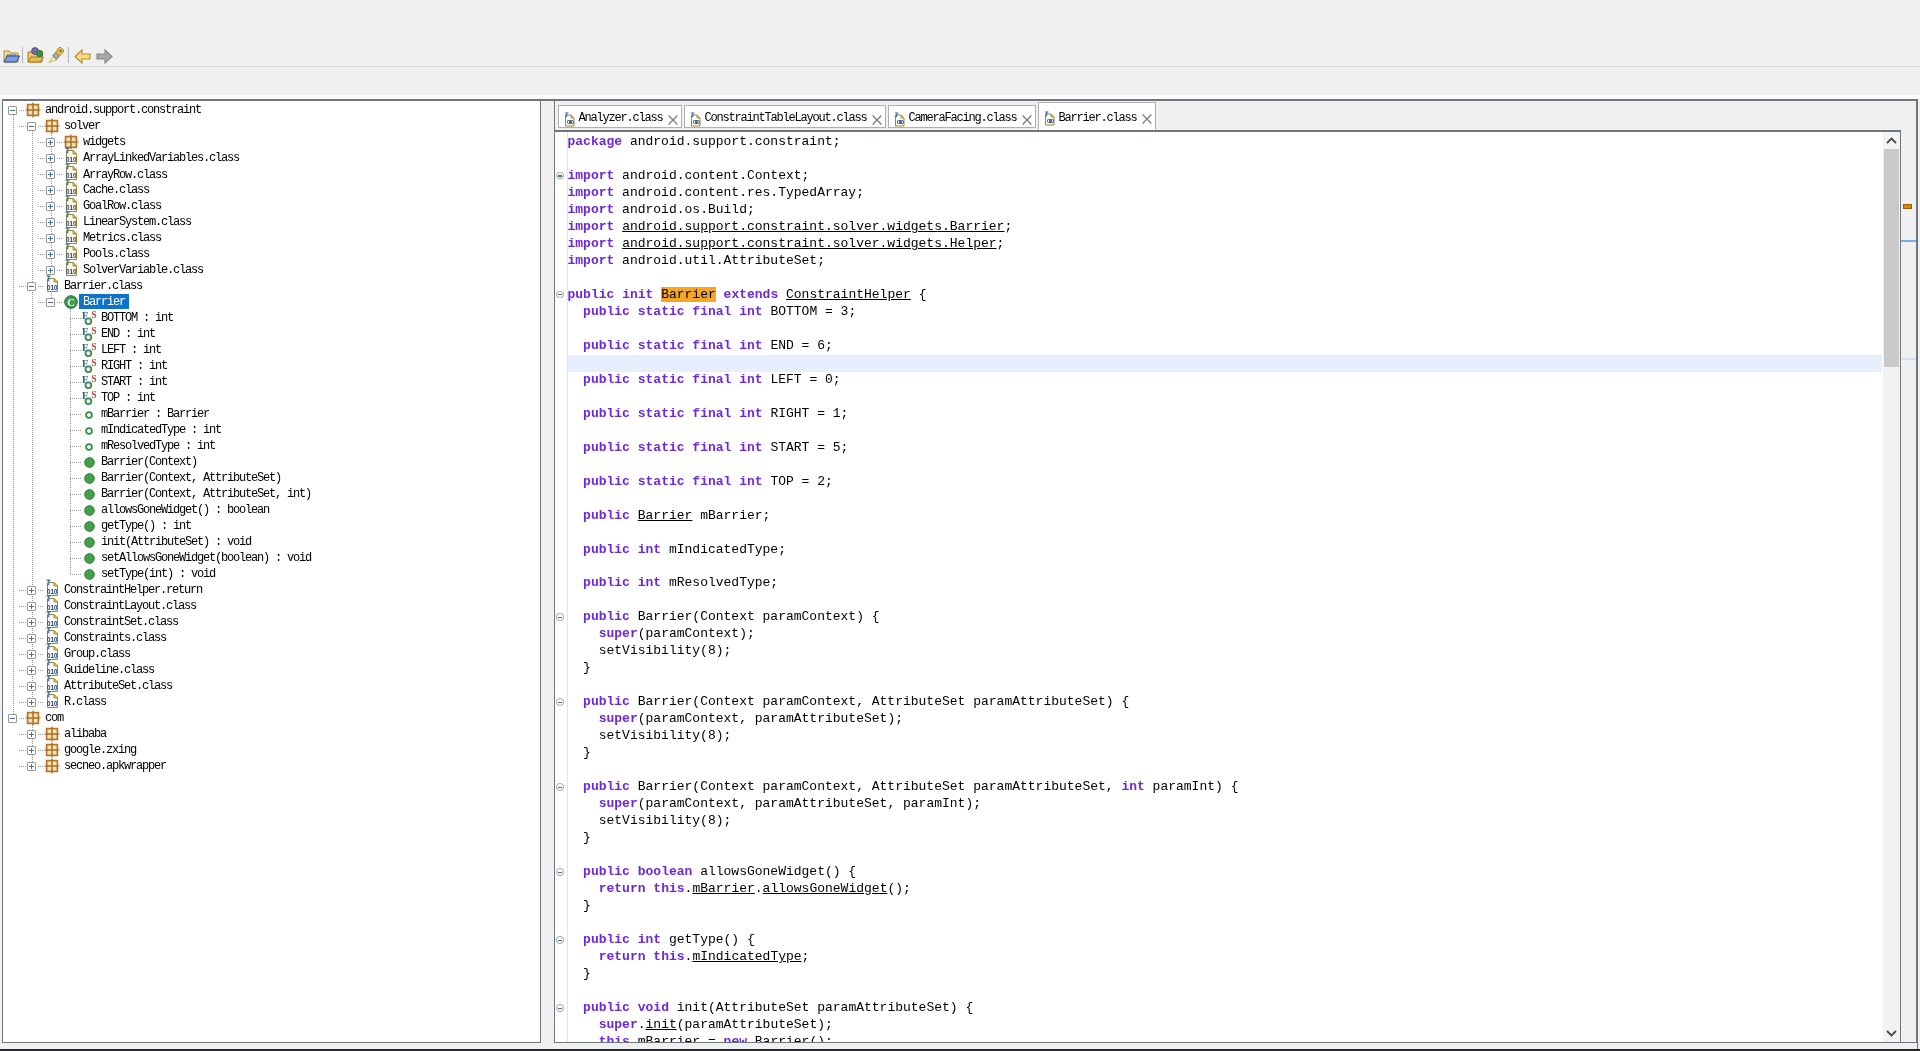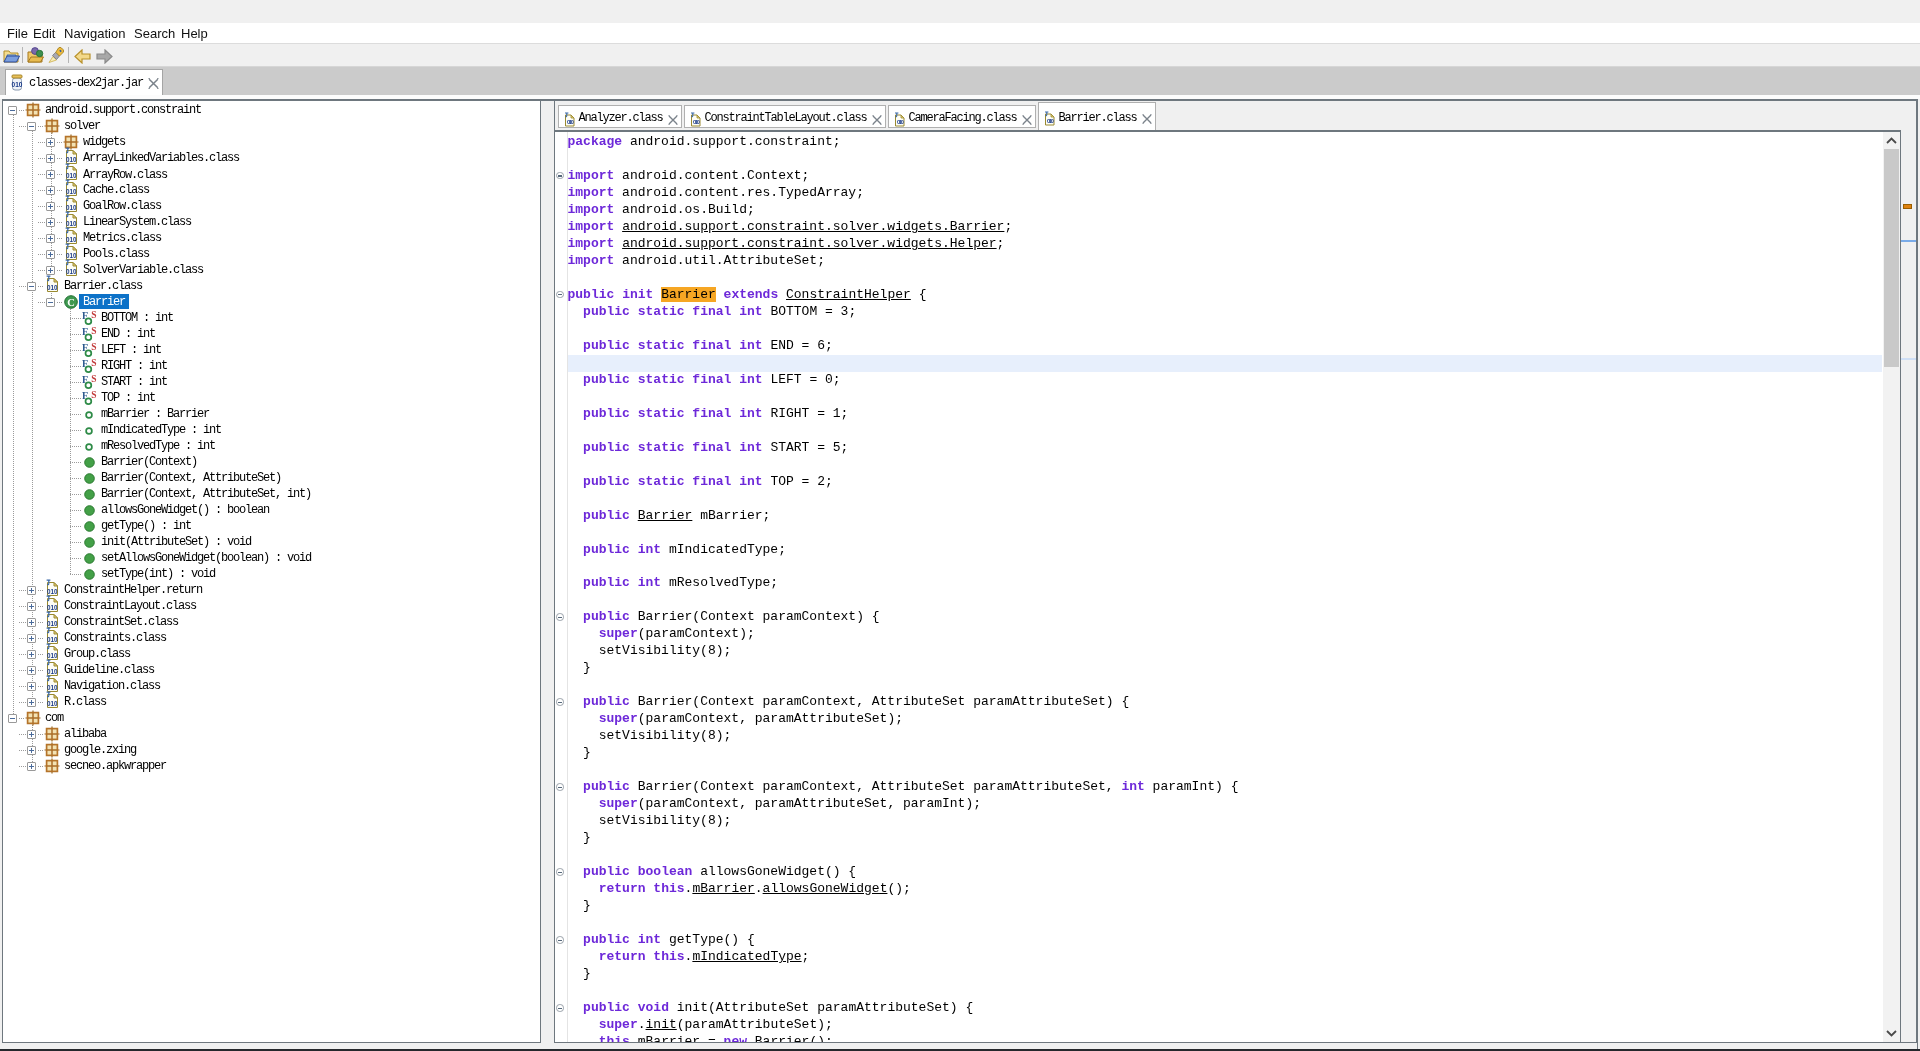--- a/index.html
+++ b/index.html
@@ -55,27 +55,20 @@
 #ruler{position:absolute;left:1346.5px;top:0;width:15px;height:940.5px;background:#f0f0f0}
 #omark{position:absolute;left:1.5px;top:102.5px;width:9.5px;height:5px;background:#e0820f;border:1px solid #9a5f00}
 #bmark{position:absolute;left:0;top:139px;width:15px;height:2px;background:#7aabe8}
 
 #botgray{position:absolute;left:0;top:1043px;width:1920px;height:5.5px;background:#f0f0f0}
 #botdark{position:absolute;left:0;top:1048.5px;width:1920px;height:2.5px;background:#25282c}
 #leftedge{position:absolute;left:0;top:99px;width:1.5px;height:944px;background:#f0f0f0}
 </style></head>
 <body>
 <div id="win">
-<div id="menubar">
-      <span style="left:7px">File</span>
-      <span style="left:33px">Edit</span>
-      <span style="left:64px">Navigation</span>
-      <span style="left:134px">Search</span>
-      <span style="left:181px">Help</span>
-    </div>
 <div id="toolbar"></div>
     <svg class="abs" style="left:3px;top:47px" width="18" height="17" viewBox="0 0 18 17">
       <path d="M1 4 L6 4 L7.5 6 L15 6 L15 15 L1 15 Z" fill="#f5dc8e" stroke="#b08c28" stroke-width="1"></path>
       <path d="M4 8 L13 8 L13 13 L5 13 Z" fill="#cfe0f5" stroke="#3a6aaa" stroke-width="1"></path>
       <path d="M1 15 L4 9 L16.5 9 L13.5 15 Z" fill="#7a9ede" stroke="#2a4a9a" stroke-width="1"></path>
     </svg>
     <svg class="abs" style="left:27px;top:47px" width="19" height="17" viewBox="0 0 19 17">
       <path d="M1 5 L6 5 L7.5 7 L15 7 L15 15 L1 15 Z" fill="#f0c96a" stroke="#a5781e" stroke-width="1"></path>
       <path d="M1 15 L4 10 L16.5 10 L13.5 15 Z" fill="#e8bb50" stroke="#a5781e" stroke-width="1"></path>
       <circle cx="8" cy="4" r="3.4" fill="#7a6aaa" stroke="#4a3a8a" stroke-width="0.8"></circle>
@@ -88,34 +81,20 @@
       <path d="M12.8 4.2 L14.2 5.6" stroke="#2a5aaa" stroke-width="1.5"></path>
     </svg>
     <svg class="abs" style="left:74px;top:49px" width="17" height="15" viewBox="0 0 17 15">
       <path d="M8 1 L1 7.5 L8 14 L8 10 L16 10 L16 5 L8 5 Z" fill="#f3d98a" stroke="#b8912a" stroke-width="1.2"></path>
     </svg>
     <svg class="abs" style="left:96px;top:49px" width="17" height="15" viewBox="0 0 17 15">
       <path d="M9 1 L16 7.5 L9 14 L9 10 L1 10 L1 5 L9 5 Z" fill="#a8a8a8" stroke="#8a8a8a" stroke-width="1.2"></path>
     </svg>
     <div class="tsep" style="left:22px;top:47px"></div>
     <div class="tsep" style="left:68px;top:47px"></div>
-<div id="maintabs">
-      <div id="maintab">
-        <svg class="abs" style="left:4px;top:4px" width="14" height="17" viewBox="0 0 14 17">
-          <rect x="2.5" y="4" width="9" height="12" rx="2.5" fill="#eef2f8" stroke="#8a9ab0" stroke-width="1"></rect>
-          <rect x="2" y="1" width="10" height="3" rx="1" fill="#e8c05a" stroke="#a8872a" stroke-width="1"></rect>
-          <text x="7" y="12.5" font-size="6.5" font-weight="bold" fill="#1a3a8a" text-anchor="middle" font-family="Liberation Sans">010</text>
-        </svg>
-        <span class="abs" style="left:23px;top:6px;font-size:12px;font-family:'Liberation Mono',monospace;letter-spacing:-1.2px;white-space:pre">classes-dex2jar.jar</span>
-        <svg class="abs" style="left:142px;top:8px" width="11" height="11" viewBox="0 0 11 11">
-          <path d="M1.2 1.2 L9.8 9.8 M9.8 1.2 L1.2 9.8" stroke="#7a828a" stroke-width="1.5"></path>
-          <path d="M0.4 0.4 L2 0.4 M9 0.4 L10.6 0.4 M0.4 10.6 L2 10.6 M9 10.6 L10.6 10.6" stroke="#7a828a" stroke-width="0.9"></path>
-        </svg>
-      </div>
-    </div>
     <div id="whiteband"></div>
     <div id="topline"></div>
 <div id="leftedge"></div>
 <div id="tree">
       <div class="dotv" style="left:10.0px;top:14.0px;height:599.0px"></div>
       <div class="dotv" style="left:29.0px;top:30.0px;height:155.0px"></div>
       <div class="dotv" style="left:29.0px;top:185.0px;height:416.0px"></div>
       <div class="dotv" style="left:29.0px;top:622.0px;height:43.0px"></div>
       <div class="dotv" style="left:48.0px;top:30.0px;height:139.0px"></div>
       <div class="dotv" style="left:48.0px;top:190.0px;height:11.0px"></div>
@@ -403,21 +382,21 @@
       <div class="trow" style="left:61.5px;top:561.0px"><span class="tlabel">Guideline.class</span></div>
       <div class="doth" style="left:35.5px;top:585.0px;width:5.0px"></div>
       <div class="doth" style="left:16.5px;top:585.0px;width:7.0px"></div>
       <div class="exp plus" style="left:24.5px;top:580.5px"></div>
       <svg class="abs" style="left:41.5px;top:574.0px" width="16" height="18" viewBox="0 0 16 18">
         <path d="M3.5 3.5 L10 3.5 L13.5 7 L13.5 16.5 L3.5 16.5 Z" fill="#fdfdf5" stroke="#9a8a30" stroke-width="1"></path>
         <path d="M10 3.5 L10 7 L13.5 7 Z" fill="#e8cf7a" stroke="#9a8a30" stroke-width="1"></path>
         <path d="M2.6 1.2 L6.4 1.2 M4.8 1.2 L4.8 4.4 Q4.8 6 3.2 5.6" stroke="#3a68a8" stroke-width="1.2" fill="none"></path>
         <text x="8.2" y="14.5" font-size="6.3" font-weight="bold" fill="#1a3a8a" text-anchor="middle" font-family="Liberation Sans">010</text>
       </svg>
-      <div class="trow" style="left:61.5px;top:577.0px"><span class="tlabel">Navigation.class</span></div>
+      <div class="trow" style="left:61.5px;top:577.0px"><span class="tlabel">AttributeSet.class</span></div>
       <div class="doth" style="left:35.5px;top:601.0px;width:5.0px"></div>
       <div class="doth" style="left:16.5px;top:601.0px;width:7.0px"></div>
       <div class="exp plus" style="left:24.5px;top:596.5px"></div>
       <svg class="abs" style="left:41.5px;top:590.0px" width="16" height="18" viewBox="0 0 16 18">
         <path d="M3.5 3.5 L10 3.5 L13.5 7 L13.5 16.5 L3.5 16.5 Z" fill="#fdfdf5" stroke="#9a8a30" stroke-width="1"></path>
         <path d="M10 3.5 L10 7 L13.5 7 Z" fill="#e8cf7a" stroke="#9a8a30" stroke-width="1"></path>
         <path d="M2.6 1.2 L6.4 1.2 M4.8 1.2 L4.8 4.4 Q4.8 6 3.2 5.6" stroke="#3a68a8" stroke-width="1.2" fill="none"></path>
         <text x="8.2" y="14.5" font-size="6.3" font-weight="bold" fill="#1a3a8a" text-anchor="middle" font-family="Liberation Sans">010</text>
       </svg>
       <div class="trow" style="left:61.5px;top:593.0px"><span class="tlabel">R.class</span></div>

